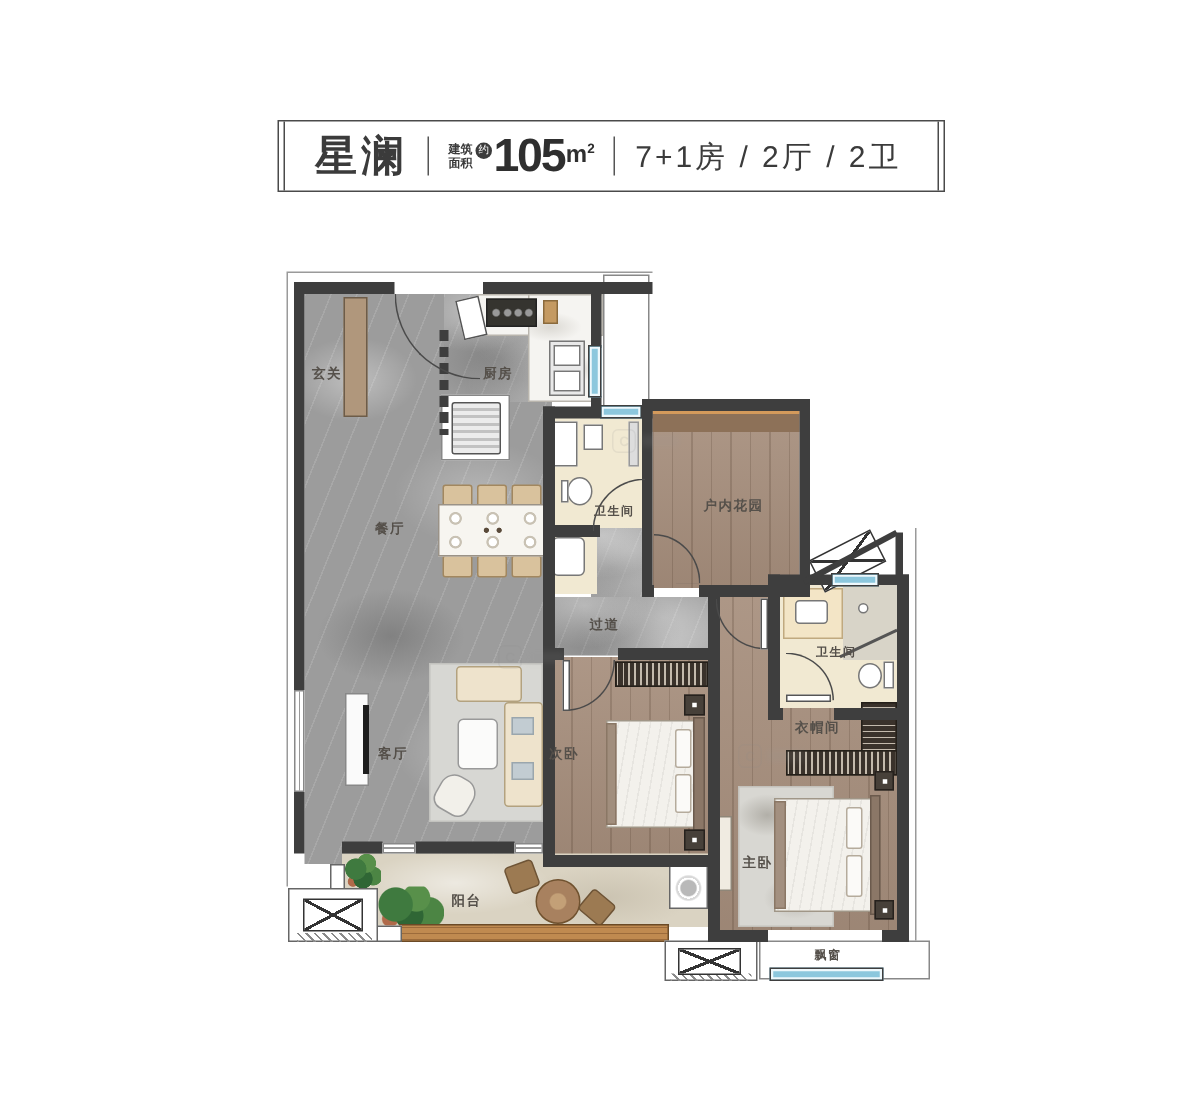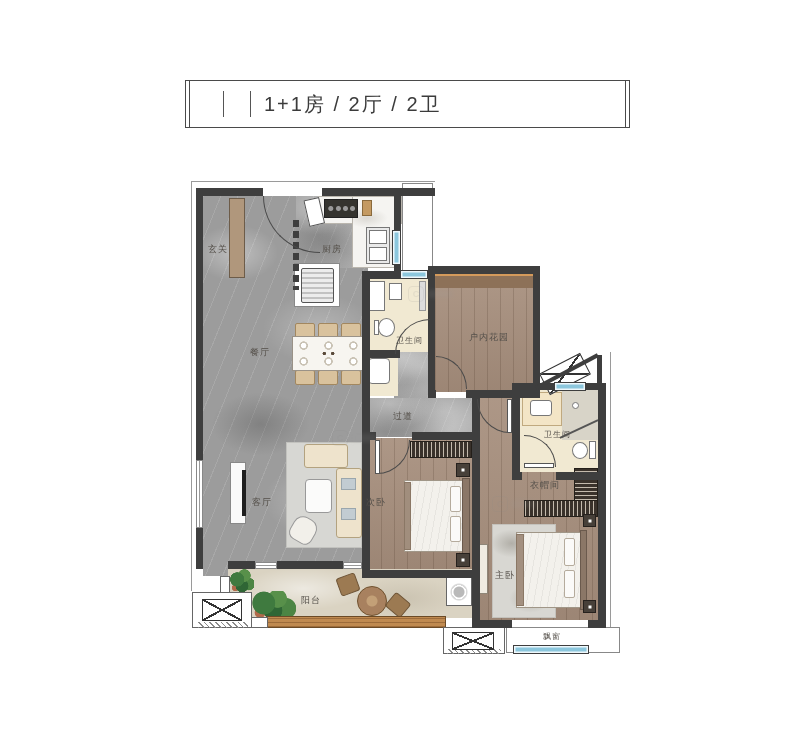--- a/index.html
+++ b/index.html
@@ -17,21 +17,21 @@
   .hd-approx{width:11px;height:11px;border-radius:50%;background:#3b3b3b;color:#fff;font-size:7px;
              line-height:11px;text-align:center;margin-right:1px;margin-top:-8px;}
   .hd-value{font-size:31px;font-weight:900;letter-spacing:-1.5px;color:#2f2f2f;}
   .hd-unit{font-size:16px;font-weight:900;color:#2f2f2f;margin-left:1px;}
   .hd-sup{font-size:9px;font-weight:900;vertical-align:super;}
   .hd-layout{font-size:20px;letter-spacing:2px;font-weight:500;color:#3b3b3b;white-space:nowrap;}
   
   .wall{position:absolute;background:#3e3e3e;z-index:30;}
   .wall-dash{position:absolute;z-index:30;background:repeating-linear-gradient(180deg,#3e3e3e 0 7px,rgba(0,0,0,0) 7px 11px);}
   .oline{position:absolute;background:#9a9a9a;z-index:5;}
-  .rlabel{position:absolute;font-size:9px;color:#55504a;letter-spacing:1px;white-space:nowrap;font-weight:400;z-index:40;}
+  .rlabel{position:absolute;font-size:9px;color:#55504a;letter-spacing:1px;white-space:nowrap;font-weight:700;z-index:40;}
   .win{position:absolute;background:#8cc7dd;border:1px solid #3e3e3e;box-shadow:inset 0 0 0 1.5px #eef8fc;z-index:35;box-sizing:border-box;}
   .wwin{position:absolute;background:#fff;border:1px solid #888;z-index:35;box-sizing:border-box;
         background-image:linear-gradient(90deg,rgba(0,0,0,0) 2px,#999 2px,#999 3px,rgba(0,0,0,0) 3px);}
   .wwin-h{position:absolute;background:#fff;border:1px solid #888;z-index:35;box-sizing:border-box;
         background-image:linear-gradient(180deg,rgba(0,0,0,0) 2px,#999 2px,#999 3px,rgba(0,0,0,0) 3px);}
   .arc{position:absolute;z-index:33;box-sizing:border-box;border:0 solid #4a4a4a;background:transparent;}
   .c-tr{border-left:1px solid #4a4a4a;border-bottom:1px solid #4a4a4a;border-radius:0 0 0 100%;}
   .c-tl{border-right:1px solid #4a4a4a;border-bottom:1px solid #4a4a4a;border-radius:0 0 100% 0;}
   .c-br{border-left:1px solid #4a4a4a;border-top:1px solid #4a4a4a;border-radius:100% 0 0 0;}
   .c-bl{border-right:1px solid #4a4a4a;border-top:1px solid #4a4a4a;border-radius:0 100% 0 0;}
@@ -113,23 +113,33 @@
   .wm .blur{width:26px;height:8px;background:#9a9a9a;filter:blur(2px);border-radius:2px;}
 </style>
 </head>
 <body>
 
 <div id="canvas">
 
   <div id="hdr">
     <div class="edge" style="left:3px;"></div>
     <div class="edge" style="right:3px;"></div>
+    <span class="hd-title">星澜</span>
     <span class="hd-div"></span>
+    <span class="hd-area">
+      <span class="hd-prefix">
+        <span>建筑</span><br>
+        <span>面积</span>
+      </span>
+      <span class="hd-approx">约</span>
+      <span class="hd-value">105</span>
+      <span class="hd-unit"><span>m</span><span class="hd-sup">2</span></span>
+    </span>
     <span class="hd-div"></span>
-    <span class="hd-layout">1+1房 / 2厅 / 2卫</span>
+    <span class="hd-layout">7+1房 / 2厅 / 2卫</span>
   </div>
 
   <div class="oline" style="left:192px;top:181px;width:243px;height:1px;"></div>
   <div class="oline" style="left:191px;top:181px;width:1px;height:410px;"></div>
   <div class="oline" style="left:610px;top:352px;width:1px;height:276px;"></div>
 
   <div class="floor marble" style="left:203px;top:196px;width:165px;height:380px;"></div>
   <div class="floor marble" style="left:296px;top:196px;width:104px;height:72px;"></div>
   <div class="floor marble" style="left:368px;top:398px;width:107px;height:39px;"></div>
   <div class="floor marble" style="left:394px;top:350px;width:38px;height:48px;"></div>

